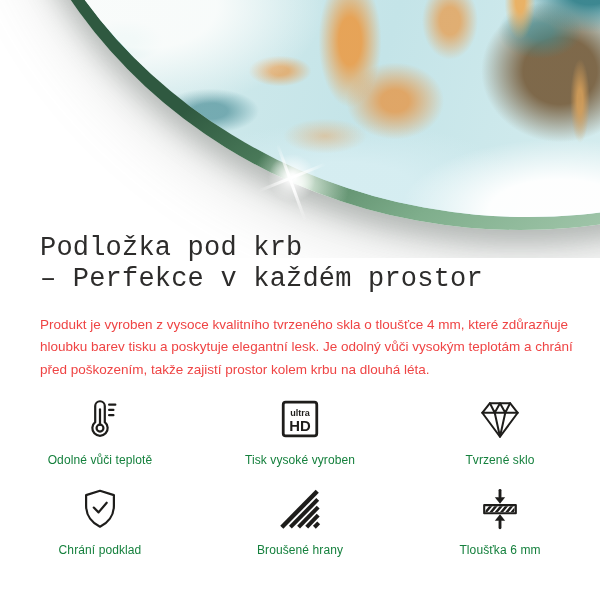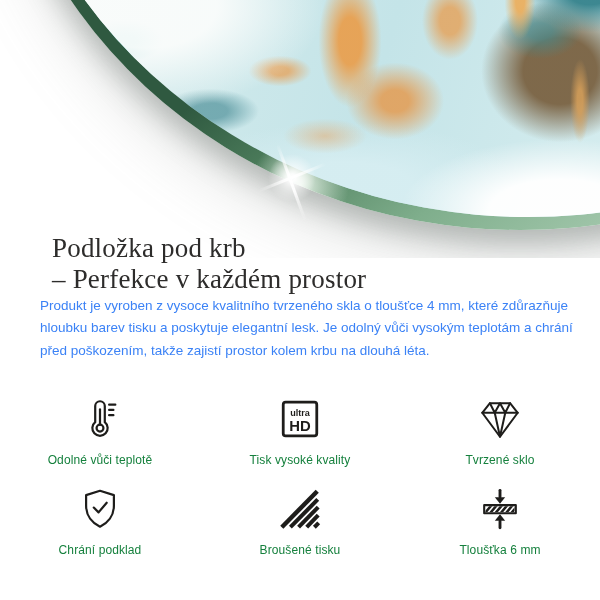--- a/index.html
+++ b/index.html
@@ -47,23 +47,23 @@
   }
   .sparkle::before { content:""; position:absolute; left:-4px; right:-4px; top:30px; height:3px;
     background:linear-gradient(90deg, rgba(255,255,255,0), rgba(255,255,255,0.95) 45%, rgba(255,255,255,0.95) 55%, rgba(255,255,255,0));
     transform:rotate(-22deg); filter:blur(0.4px); }
   .sparkle::after { content:""; position:absolute; top:-4px; bottom:-4px; left:30px; width:3px;
     background:linear-gradient(180deg, rgba(255,255,255,0), rgba(255,255,255,0.95) 40%, rgba(255,255,255,0.9) 60%, rgba(255,255,255,0));
     transform:rotate(-20deg); filter:blur(0.4px); }
 
   
   .content { position:absolute; left:40px; top:233px; width:535px; }
-  .title { font-family:Liberation Serif, serif; font-weight:400; color:#2d2c2b;
-           font-size:27px; line-height:31px; letter-spacing:0.2px;margin-left:12px; }
-  .desc { font-size:13.5px; line-height:22.4px; color:#3b82f6; }
+  .title { font-family:Liberation Mono, monospace; font-weight:400; color:#2d2c2b;
+           font-size:27px; line-height:31px; letter-spacing:0.2px; }
+  .desc { margin-top:19px; font-size:13.5px; line-height:22.4px; color:#ef4444; }
 
   
   .features { position:absolute; left:0; top:396px; width:600px;
     display:grid; grid-template-columns:repeat(3,1fr); row-gap:19px; justify-items:center; }
   .feature { display:flex; flex-direction:column; align-items:center; width:190px; text-align:left; }
   .ficon { width:46px; height:46px; margin-bottom:11px; }
   .ficon svg { width:100%; height:100%; display:block; }
   .flabel { font-size:12px; color:#15803d; letter-spacing:0.1px; }
   .ico-stroke { fill:none; stroke:#1e1d1b; stroke-width:2.3; stroke-linecap:round; stroke-linejoin:round; }
   .ico-fill { fill:#1e1d1b; stroke:none; }
@@ -106,21 +106,21 @@
     </div>
 
     <div class="feature">
       <span class="ficon">
         <svg viewBox="0 0 48 48">
           <rect class="ico-stroke" x="6.5" y="6.5" width="35" height="35" rx="2.5" style="stroke-width:2.9"></rect>
           <text class="hd-txt" x="24" y="20.5" font-size="9.5" font-weight="700" text-anchor="middle">ultra</text>
           <text class="hd-txt" x="24" y="36" font-size="15.5" font-weight="700" text-anchor="middle">HD</text>
         </svg>
       </span>
-      <span class="flabel">Tisk vysoké kvality</span>
+      <span class="flabel">Tisk vysoké vyroben</span>
     </div>
 
     <div class="feature">
       <span class="ficon">
         <svg viewBox="0 0 48 48">
           <path class="ico-stroke" style="stroke-width:2.1" d="M13.5,7.5 H34.5 L42.5,17.5 L24,42.5 L5.5,17.5 Z"></path>
           <path class="ico-stroke" style="stroke-width:2.1" d="M5.5,17.5 H42.5"></path>
           <path class="ico-stroke" style="stroke-width:2.1" d="M13.5,7.5 L18.5,17.5 L24,7.5 L29.5,17.5 L34.5,7.5"></path>
           <path class="ico-stroke" style="stroke-width:2.1" d="M18.5,17.5 L24,42.5 L29.5,17.5"></path>
         </svg>
@@ -143,21 +143,21 @@
         <svg viewBox="0 0 48 48">
           <g stroke="#1e1d1b" stroke-linecap="butt">
             <line x1="5" y1="43" x2="42" y2="5.5" stroke-width="4.6"></line>
             <line x1="14" y1="43" x2="42.5" y2="14" stroke-width="4.2"></line>
             <line x1="22.5" y1="43" x2="43" y2="22" stroke-width="4.2"></line>
             <line x1="31" y1="43" x2="43" y2="30.5" stroke-width="4.2"></line>
             <line x1="39" y1="43" x2="43.5" y2="38.5" stroke-width="4.2"></line>
           </g>
         </svg>
       </span>
-      <span class="flabel">Broušené tisku</span>
+      <span class="flabel">Broušené hrany</span>
     </div>
 
     <div class="feature">
       <span class="ficon">
         <svg viewBox="0 0 48 48">
           <defs>
               <clipPath id="barclip">
                 <rect x="8.8" y="21.2" width="30.4" height="6.2"></rect>
               </clipPath>
             </defs>

